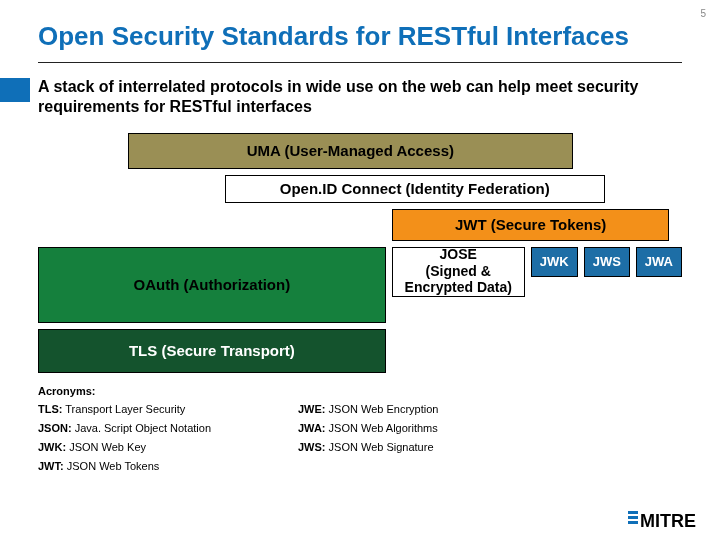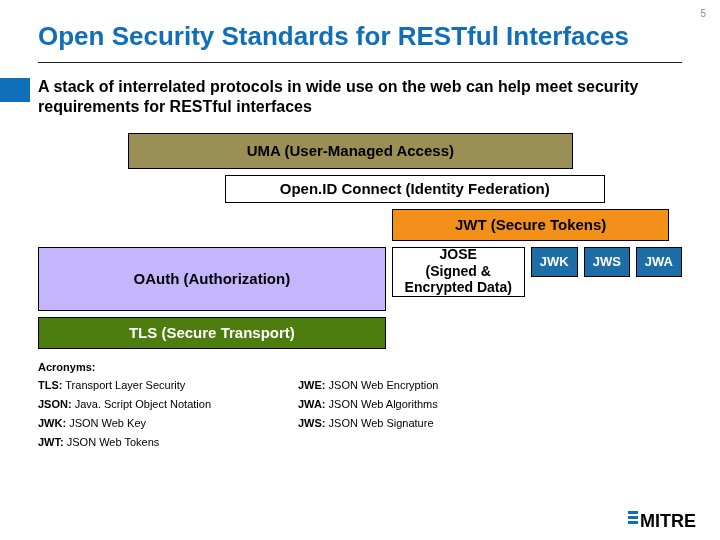--- a/index.html
+++ b/index.html
@@ -13,22 +13,22 @@
 
   .diagram { margin-top: 2px; }
   .row { display: flex; gap: 6px; margin: 0 0 6px 0; }
   .box { border: 1.5px solid #000; text-align: center; display: flex; align-items: center; justify-content: center; padding: 6px 8px; font-weight: bold; }
   .uma { background: #9a8f55; height: 36px; flex: 0 0 69%; margin-left: 14%; font-size: 15px; }
   .oidc { background: #fff; height: 28px; flex: 0 0 59%; margin-left: 29%; font-size: 15px; }
   .jwt { background: #f39019; color: #000; height: 32px; flex: 0 0 43%; margin-left: 55%; font-size: 15px; }
   .two-col { display: flex; gap: 6px; }
   .left-stack { flex: 0 0 54%; display: flex; flex-direction: column; gap: 6px; }
   .right-stack { flex: 1 1 auto; display: flex; flex-direction: row; gap: 6px; }
-  .oauth { background: #c4b5fd; height: 64px; font-size: 15px; }
-  .tls { background: #4d7c0f; color: #fff; height: 32px; font-size: 15px; }
+  .oauth { background: #15803d; height: 76px; font-size: 15px; }
+  .tls { background: #14532d; color: #fff; height: 44px; font-size: 15px; }
   .jose { background: #fff; height: 50px; font-size: 14px; line-height: 1.2; padding-top: 4px; }
   .jose-sub { font-weight: bold; }
   .jose-row { display: flex; gap: 6px; }
   .mini { background: #1d6ea6; color: #fff; flex: 1; height: 30px; font-size: 13px; }
 
   .acro { margin-top: 12px; font-size: 11px; }
   .acro h4 { font-size: 11px; font-weight: bold; margin-bottom: 6px; }
   .acro-grid { display: grid; grid-template-columns: 250px 310px; column-gap: 10px; row-gap: 7px; }
   .acro-item b { font-weight: bold; }
 

